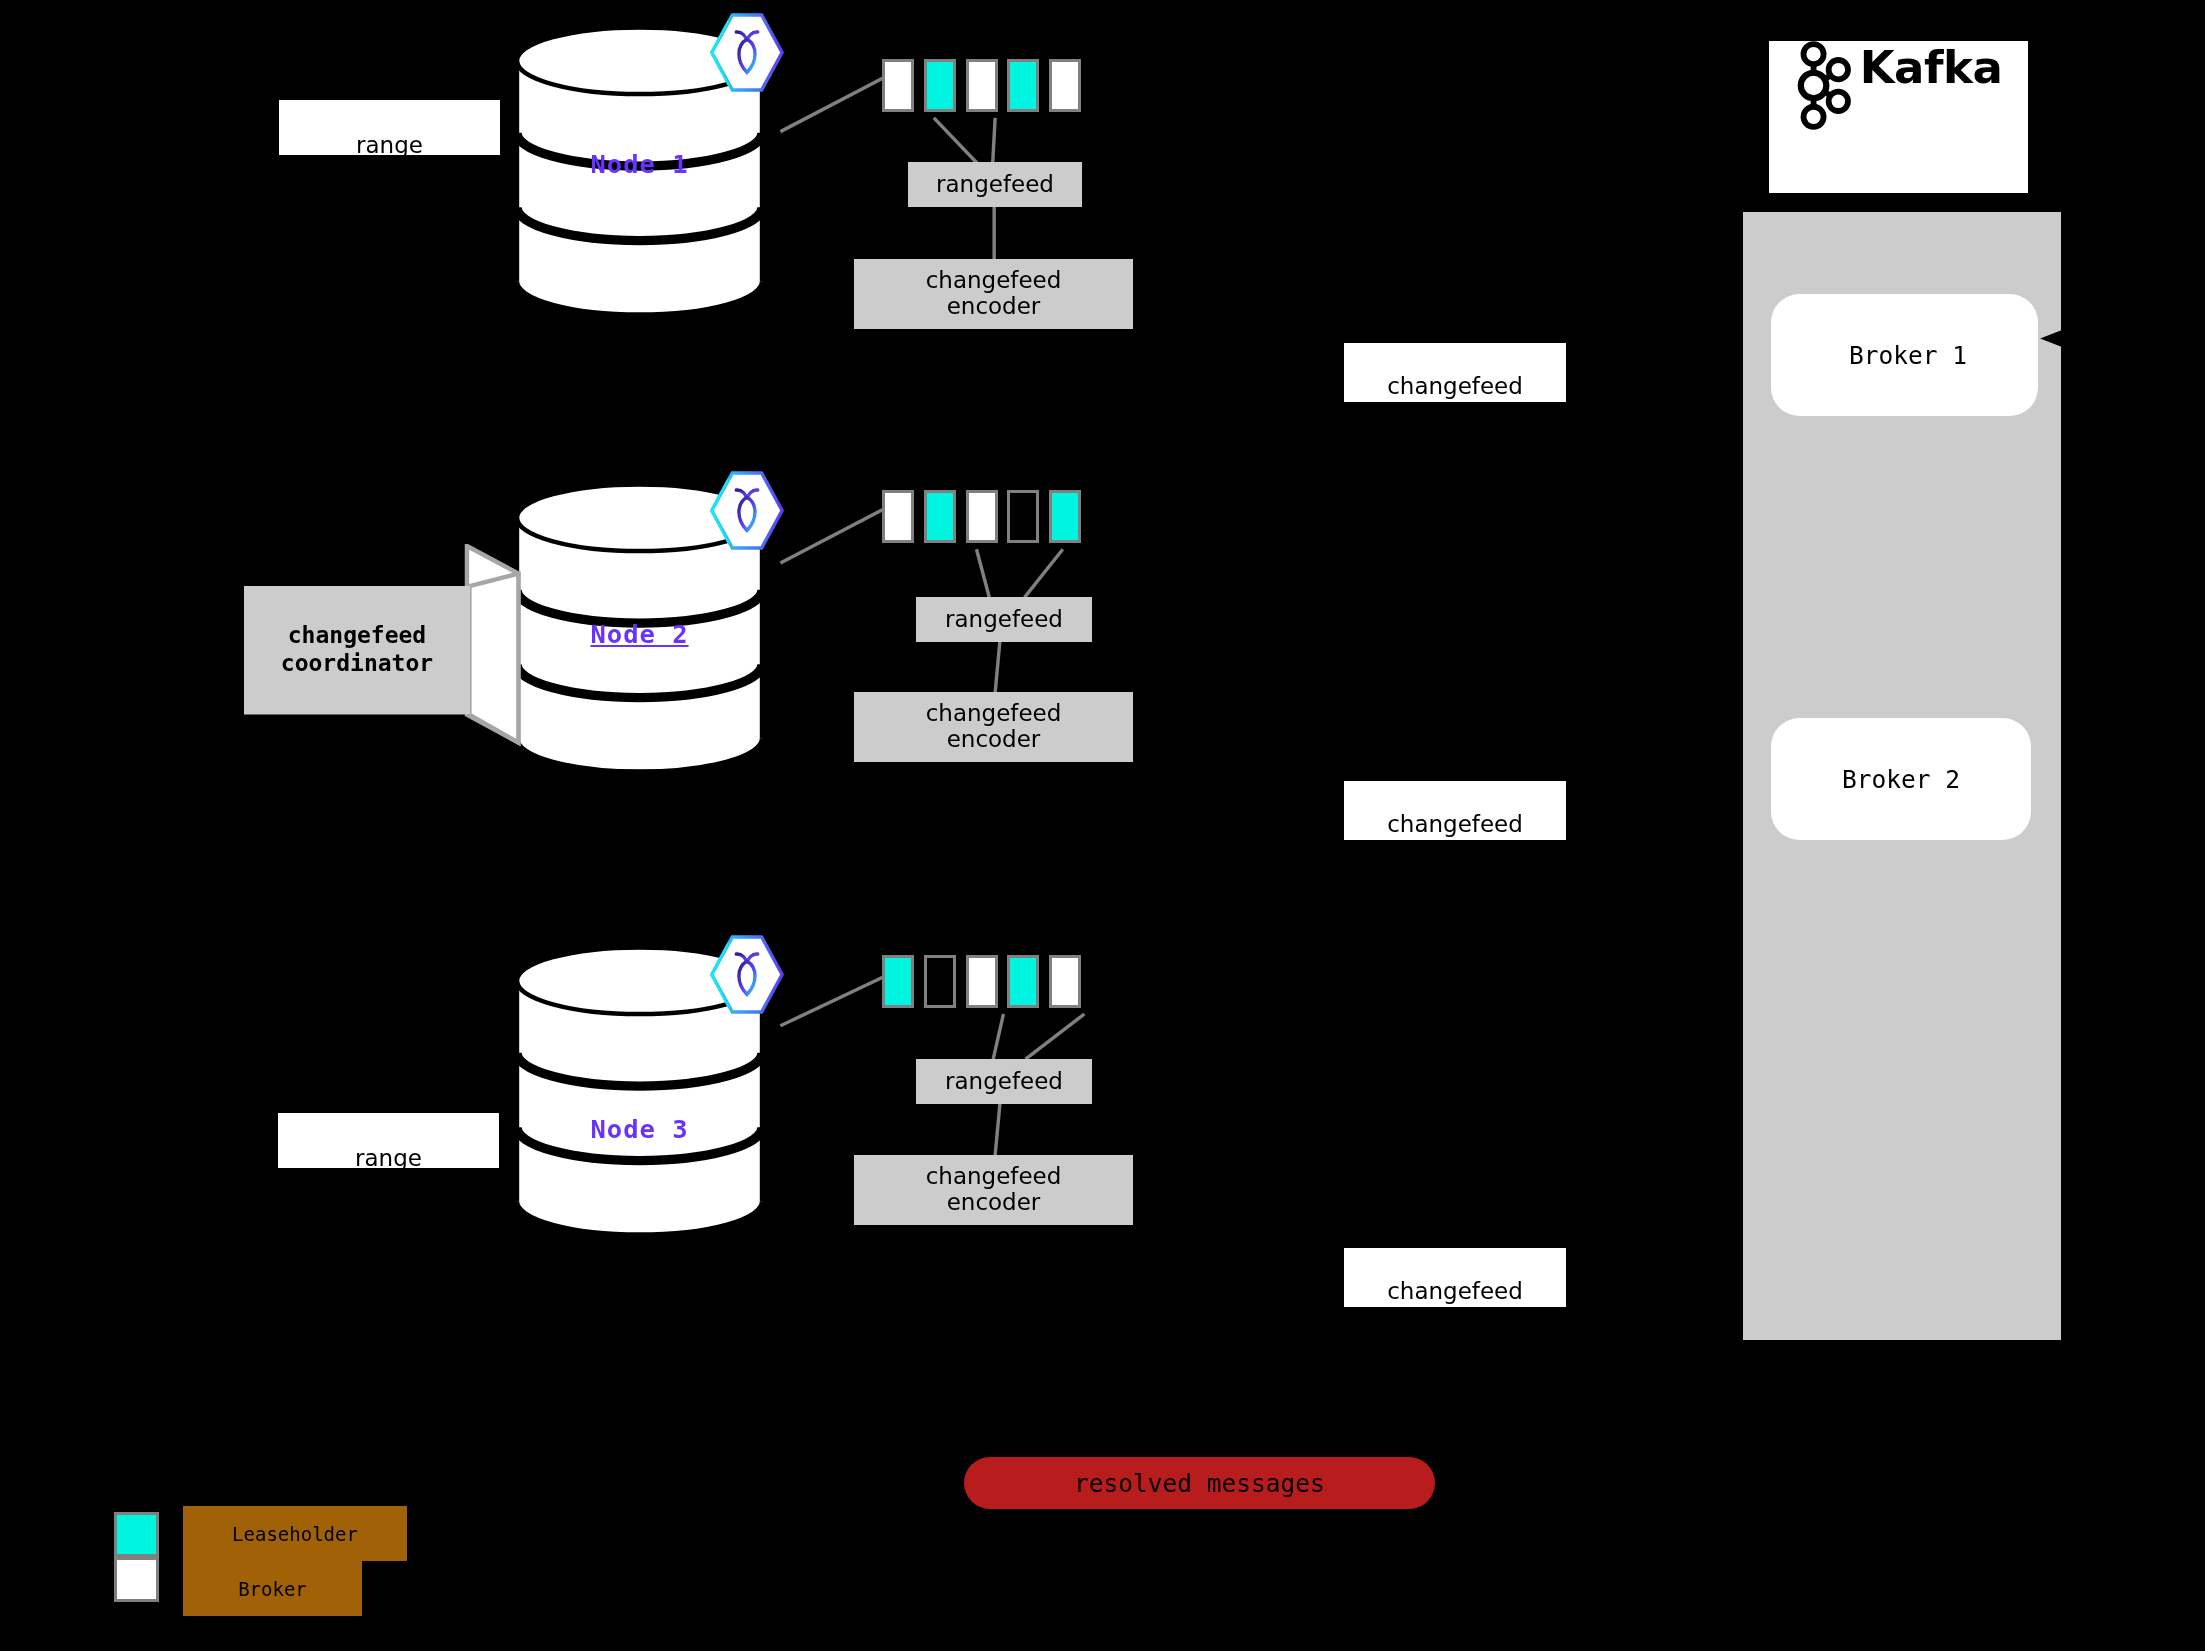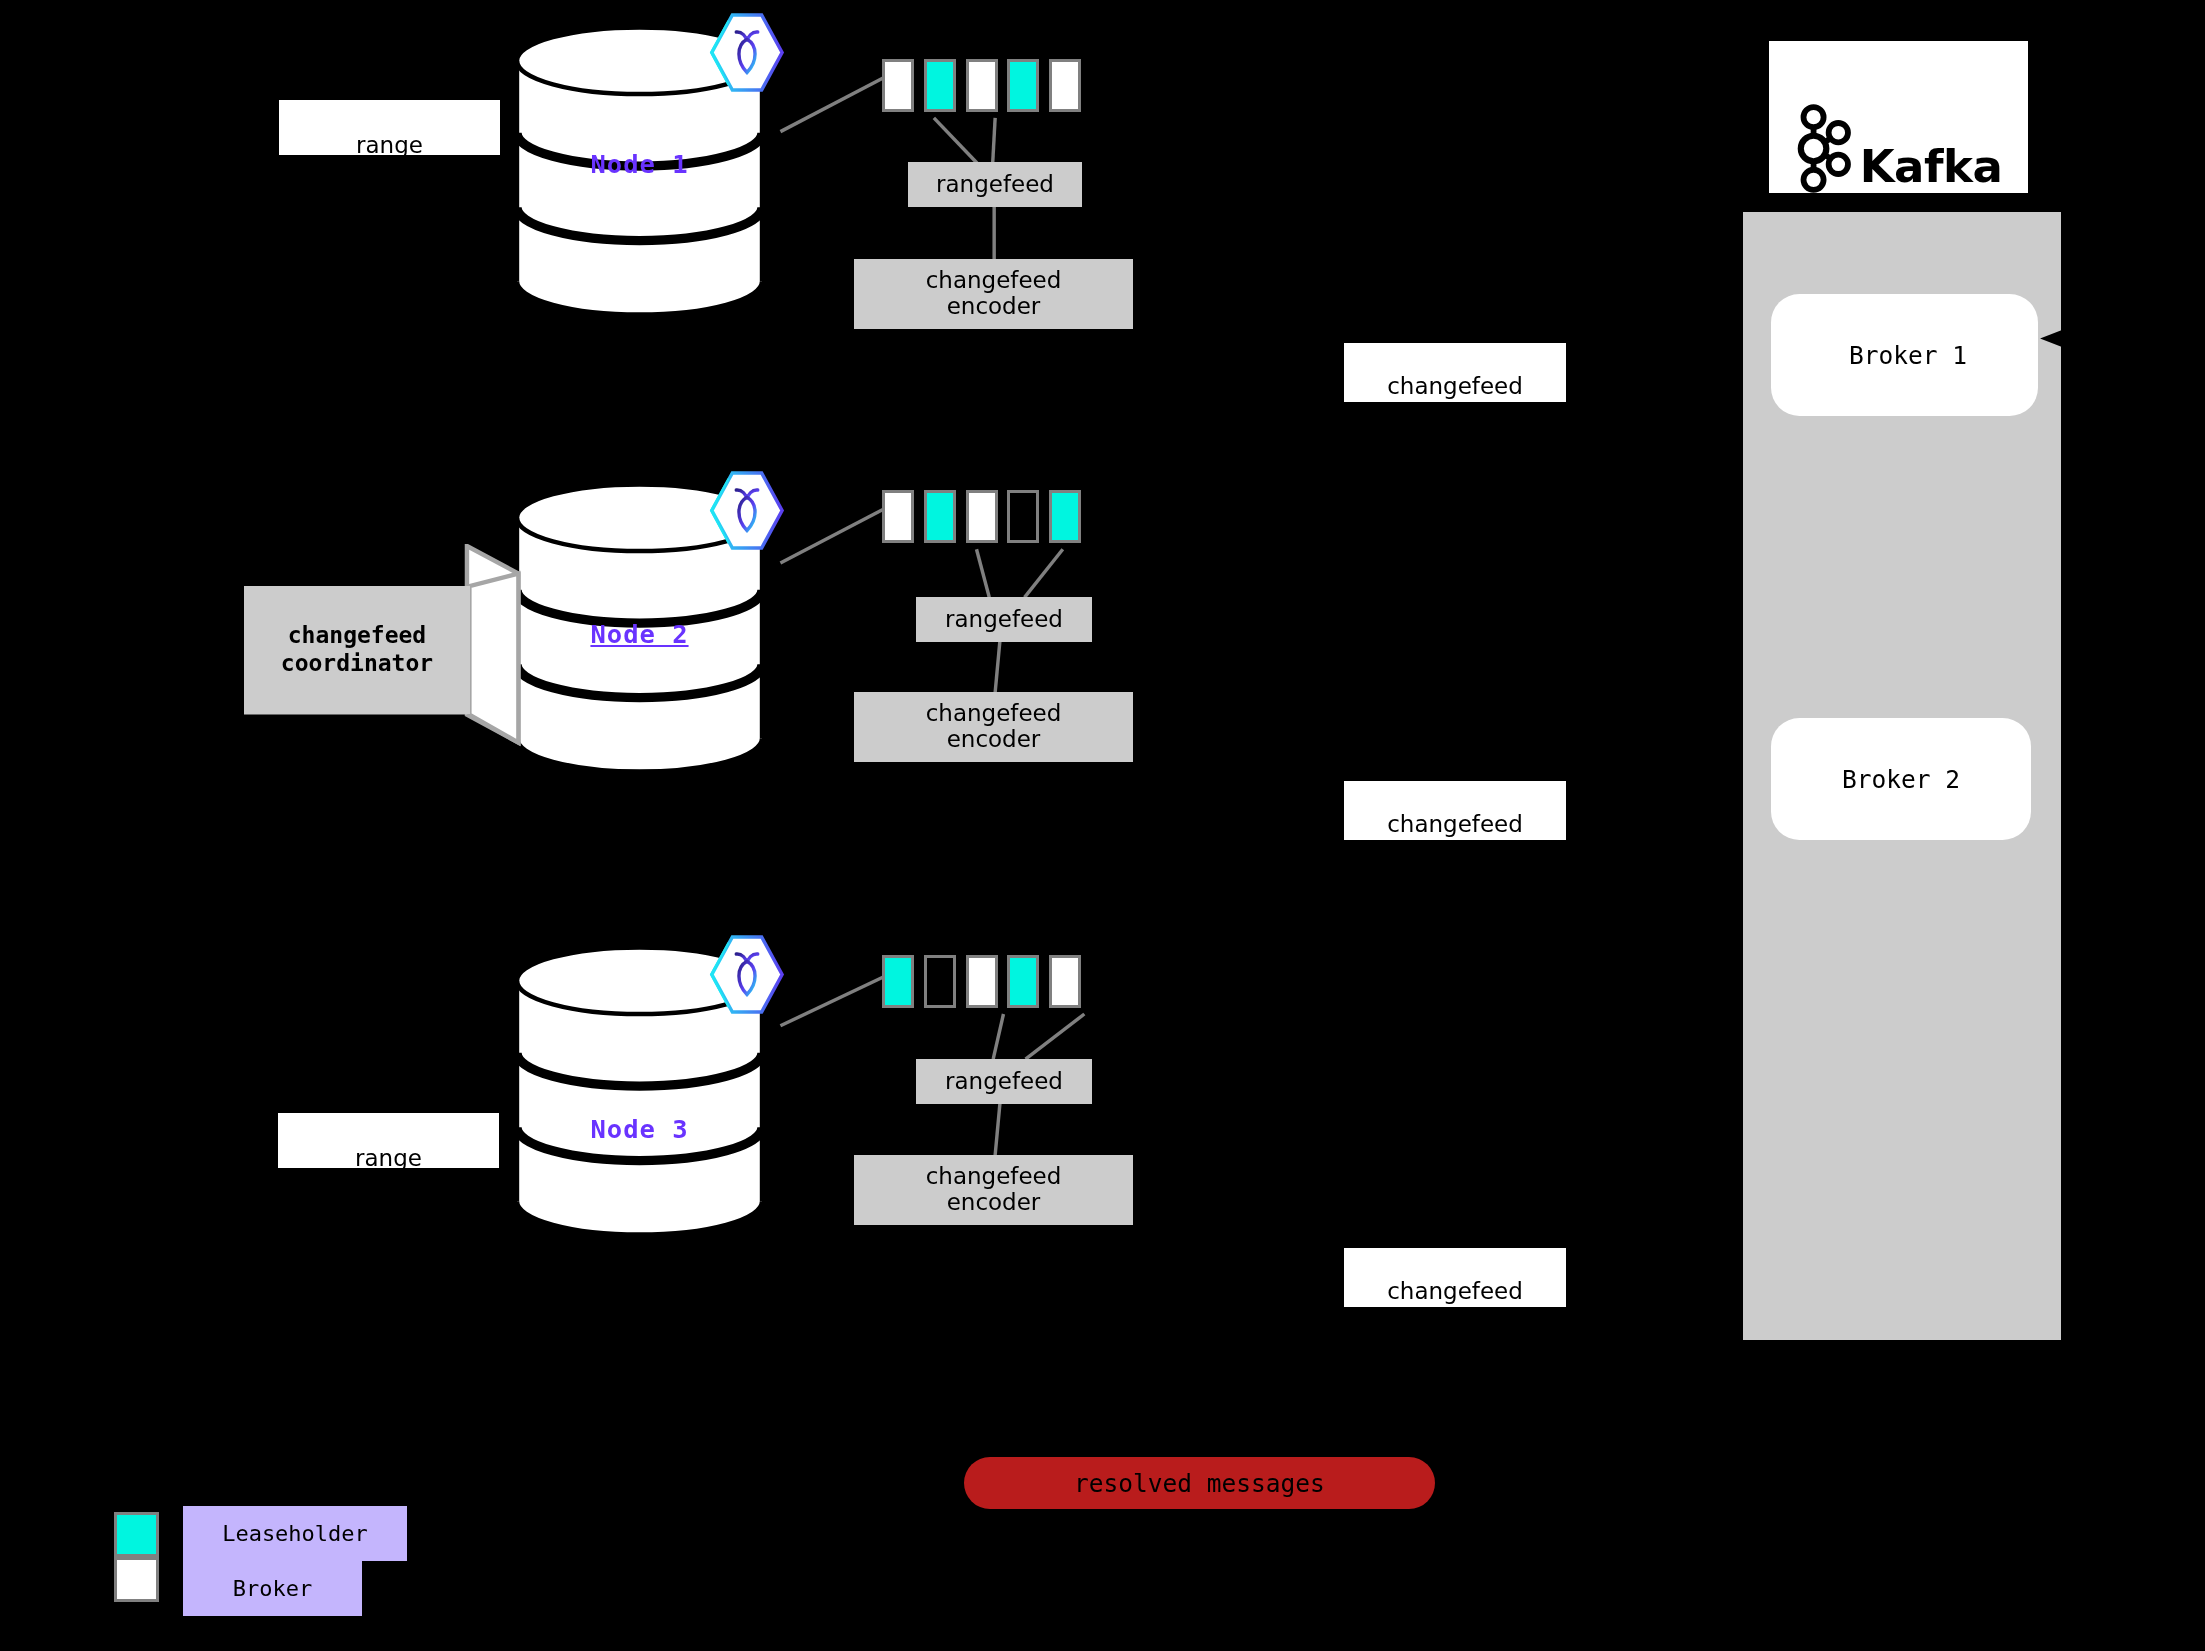--- a/index.html
+++ b/index.html
@@ -94,21 +94,21 @@
     font-size:23px;
     line-height:1.2;
     white-space:pre-line;
   }
 
   
   .kafka-logo {
     position:absolute;
     background:#FFFFFF;
     display:flex;
-    align-items:flex-end;
+    align-items:flex-start;
     justify-content:center;
   }
   .kafka-word {
     font-family:"DejaVu Sans", sans-serif;
     font-weight:bold;
     font-size:45px;
     color:#000000;
     letter-spacing:-0.5px;
     margin-left:6.9px;
   }
@@ -145,24 +145,24 @@
 
   
   .legend-swatch {
     position:absolute;
     width:45px; height:45px;
     border:3.4px solid #808080;
     box-sizing:border-box;
   }
   .legend-label {
     position:absolute;
-    background:#c4b5fd;
+    background:#a16207;
     color:#000000;
     font-family:"DejaVu Sans Mono", monospace;
-    font-size:22px;
+    font-size:19px;
     display:flex;
     align-items:center;
     justify-content:center;
     white-space:nowrap;
   }
 </style>
 </head>
 <body>
 
 <div id="canvas">

